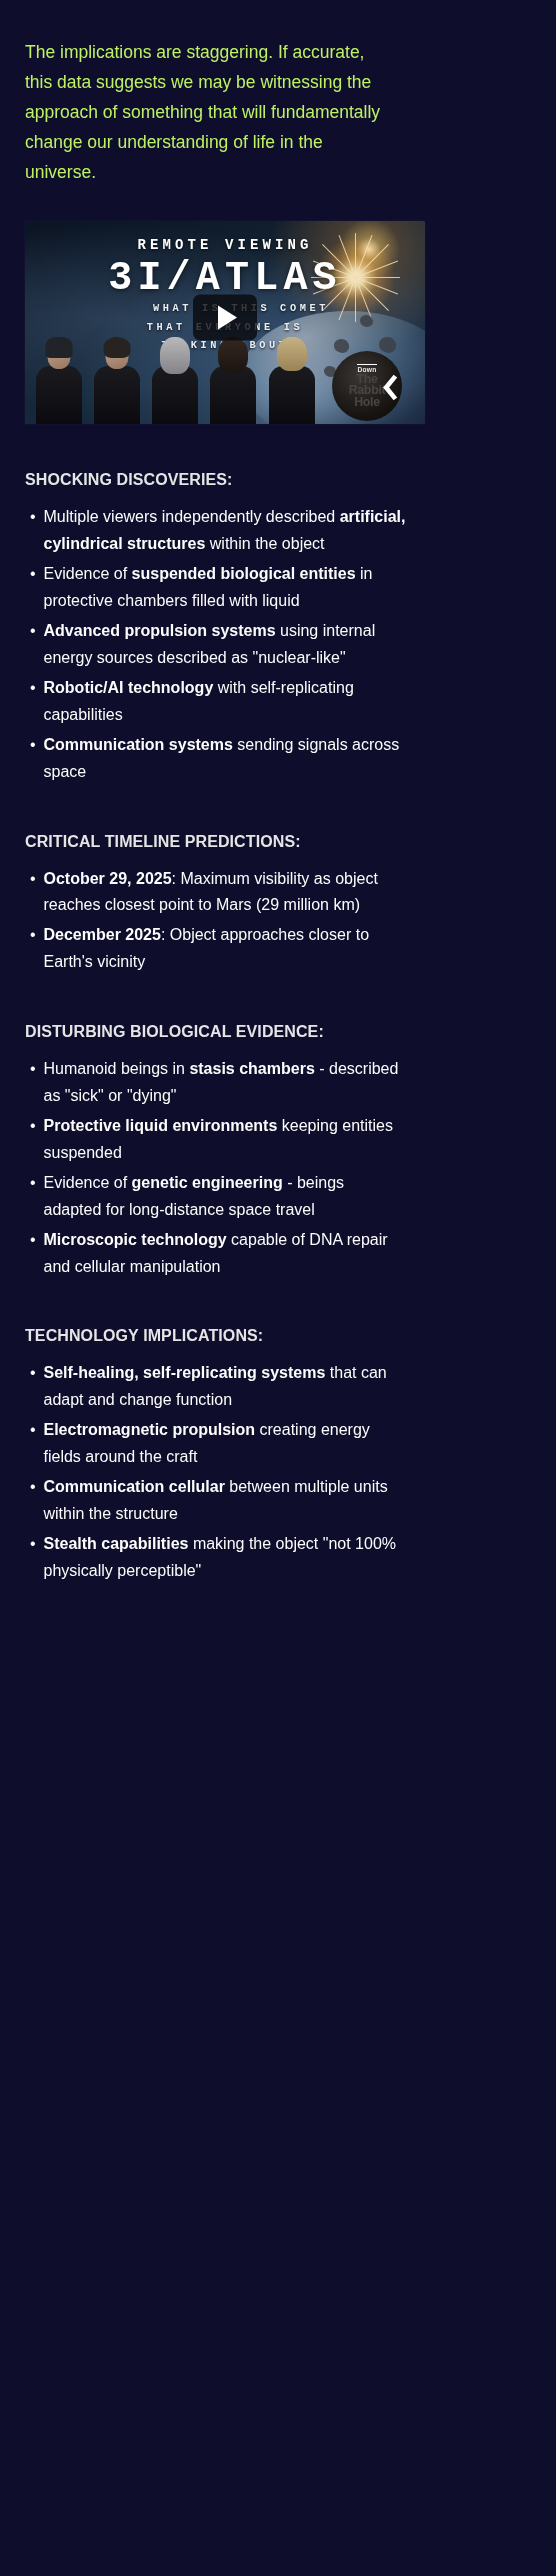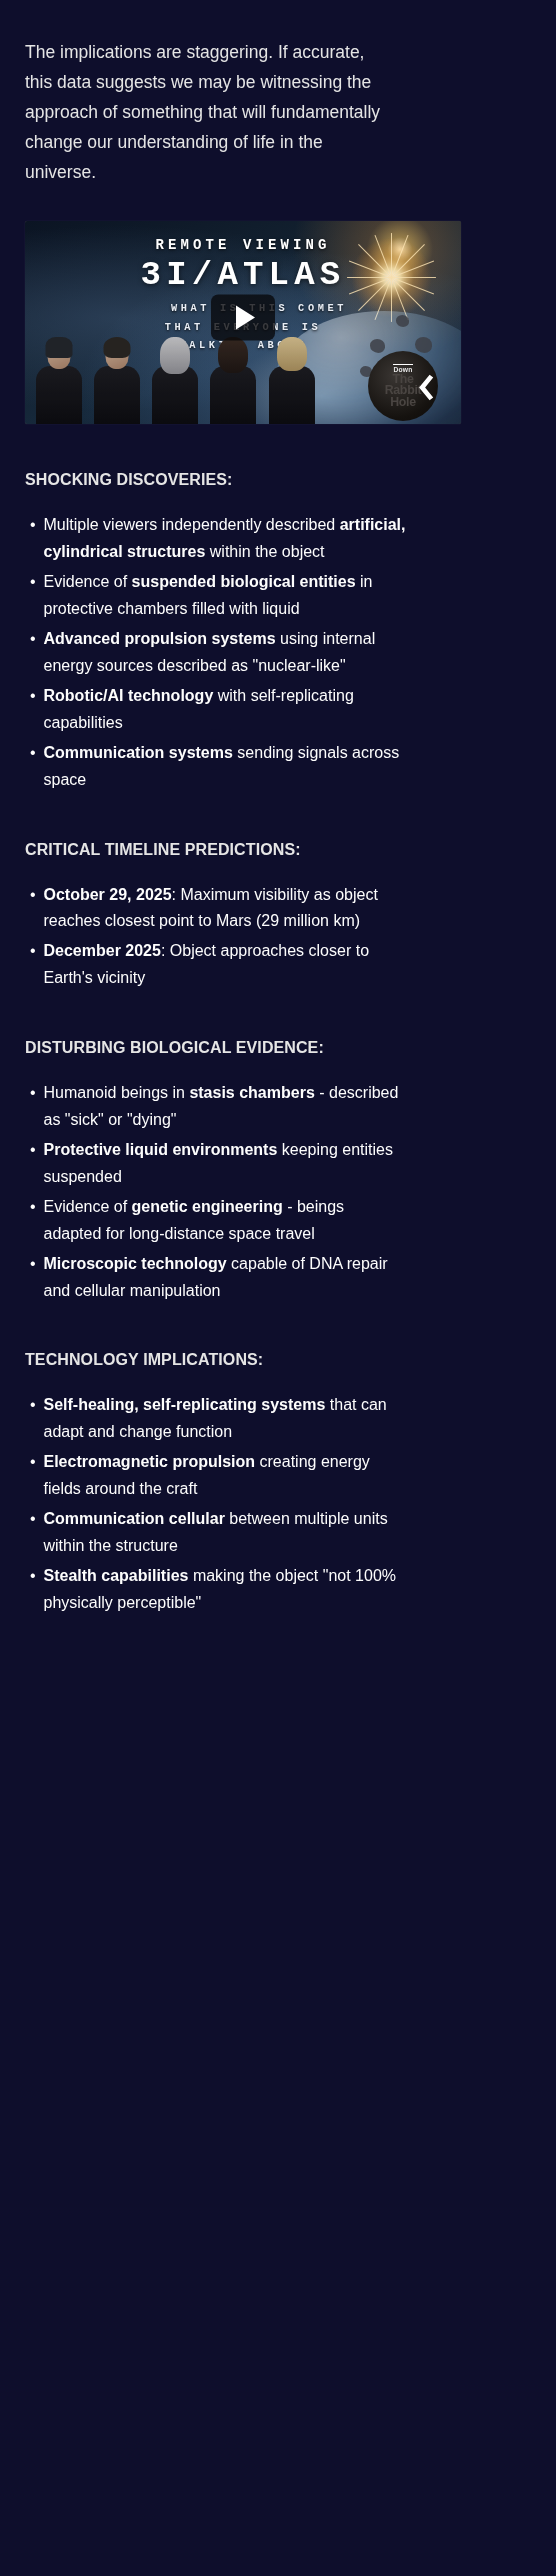--- a/index.html
+++ b/index.html
@@ -21,30 +21,30 @@
     overflow: hidden;
   }
 
   .article {
     padding: 0 25px;
   }
 
   p.para {
     font-size: 17.5px;
     line-height: 1.72;
-    color: #e5e5e5;
+    color: #bef264;
     font-weight: 400;
     margin-top: 37px;
     max-width: 367px;
   }
 
   
   .video-wrap {
     margin-top: 34px;
-    width: 436px;
+    width: 400px;
     height: 203px;
     position: relative;
     border-radius: 2.1px;
     overflow: hidden;
     background: #404040;
     box-shadow: 0 0 0 0.5px rgba(255,255,255,.04);
   }
   .video-bg {
     position: absolute;
     inset: 0;
@@ -82,21 +82,21 @@
     letter-spacing: 4.1px;
     color: #ffffff;
     font-weight: 700;
     text-shadow: 0 0.5px 3.1px rgba(0,0,0,.7);
   }
   .vt-title {
     position: absolute;
     top: 35px; left: 0; right: 0;
     text-align: center;
     font-family: "Liberation Mono", monospace;
-    font-size: 34px;
+    font-size: 40px;
     letter-spacing: 5.2px;
     font-weight: 700;
     color: #ffffff;
     text-shadow: 0 1px 5.2px rgba(0,0,0,.6);
   }
   .vt-sub {
     position: absolute;
     left: 0; right: 0;
     text-align: center;
     font-family: "Liberation Mono", monospace;
@@ -219,21 +219,21 @@
   h3.section-head {
     font-size: 16px;
     font-weight: 700;
     letter-spacing: 0.1px;
     line-height: 1.5;
     color: #e5e5e5;
     margin-top: 44px;
     max-width: 340px;
   }
   ul.bullets {
-    margin-top: 20px;
+    margin-top: 12px;
     padding-left: 18.5px;
     list-style: none;
     max-width: 381px;
   }
   ul.bullets li {
     position: relative;
     font-size: 16px;
     line-height: 1.68;
     color: #fdfdfd;
     margin-bottom: 3.1px;

